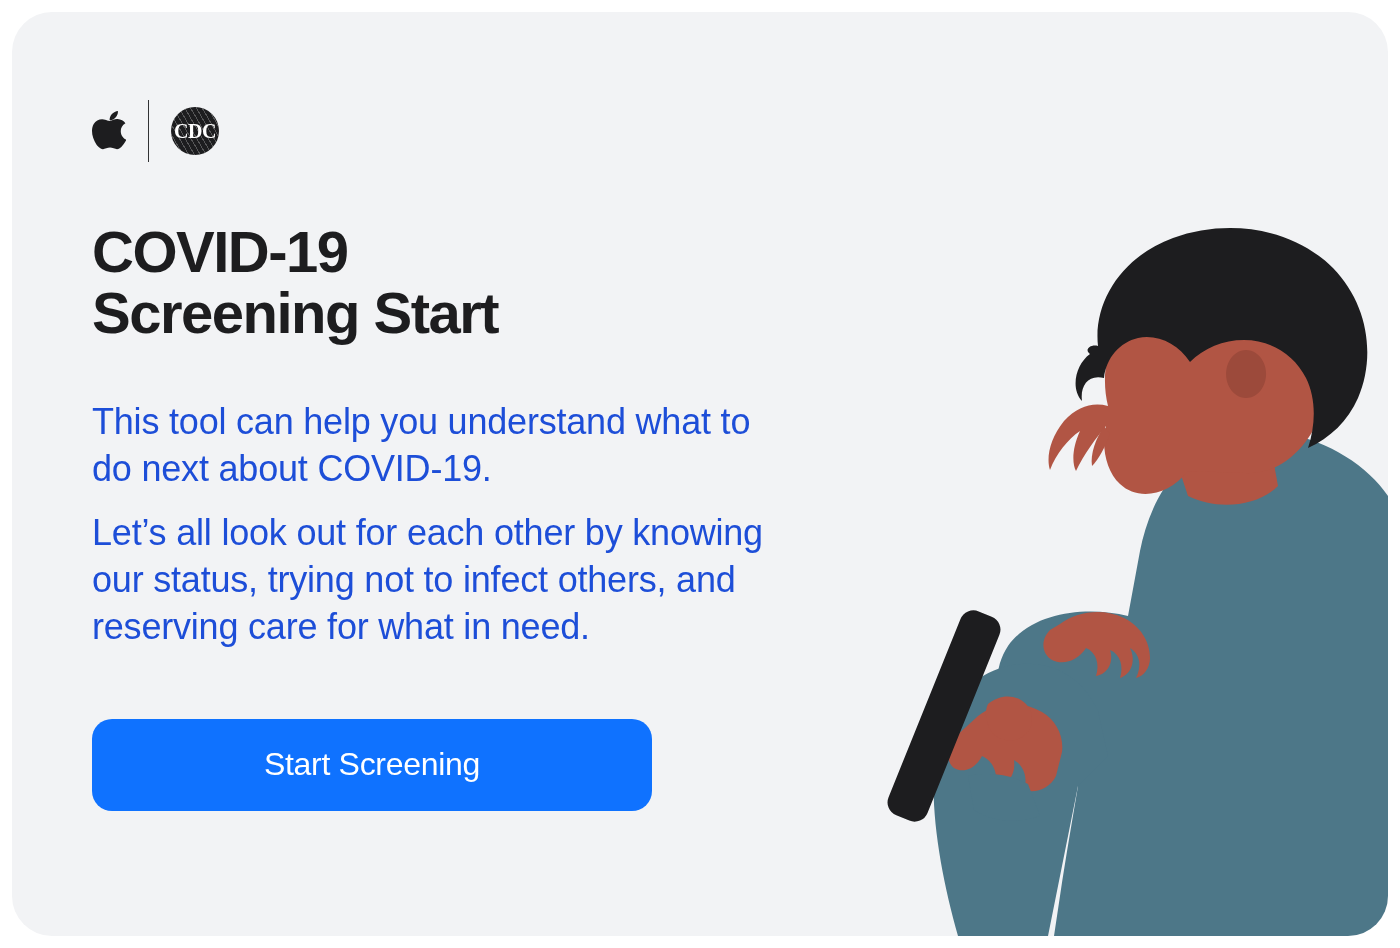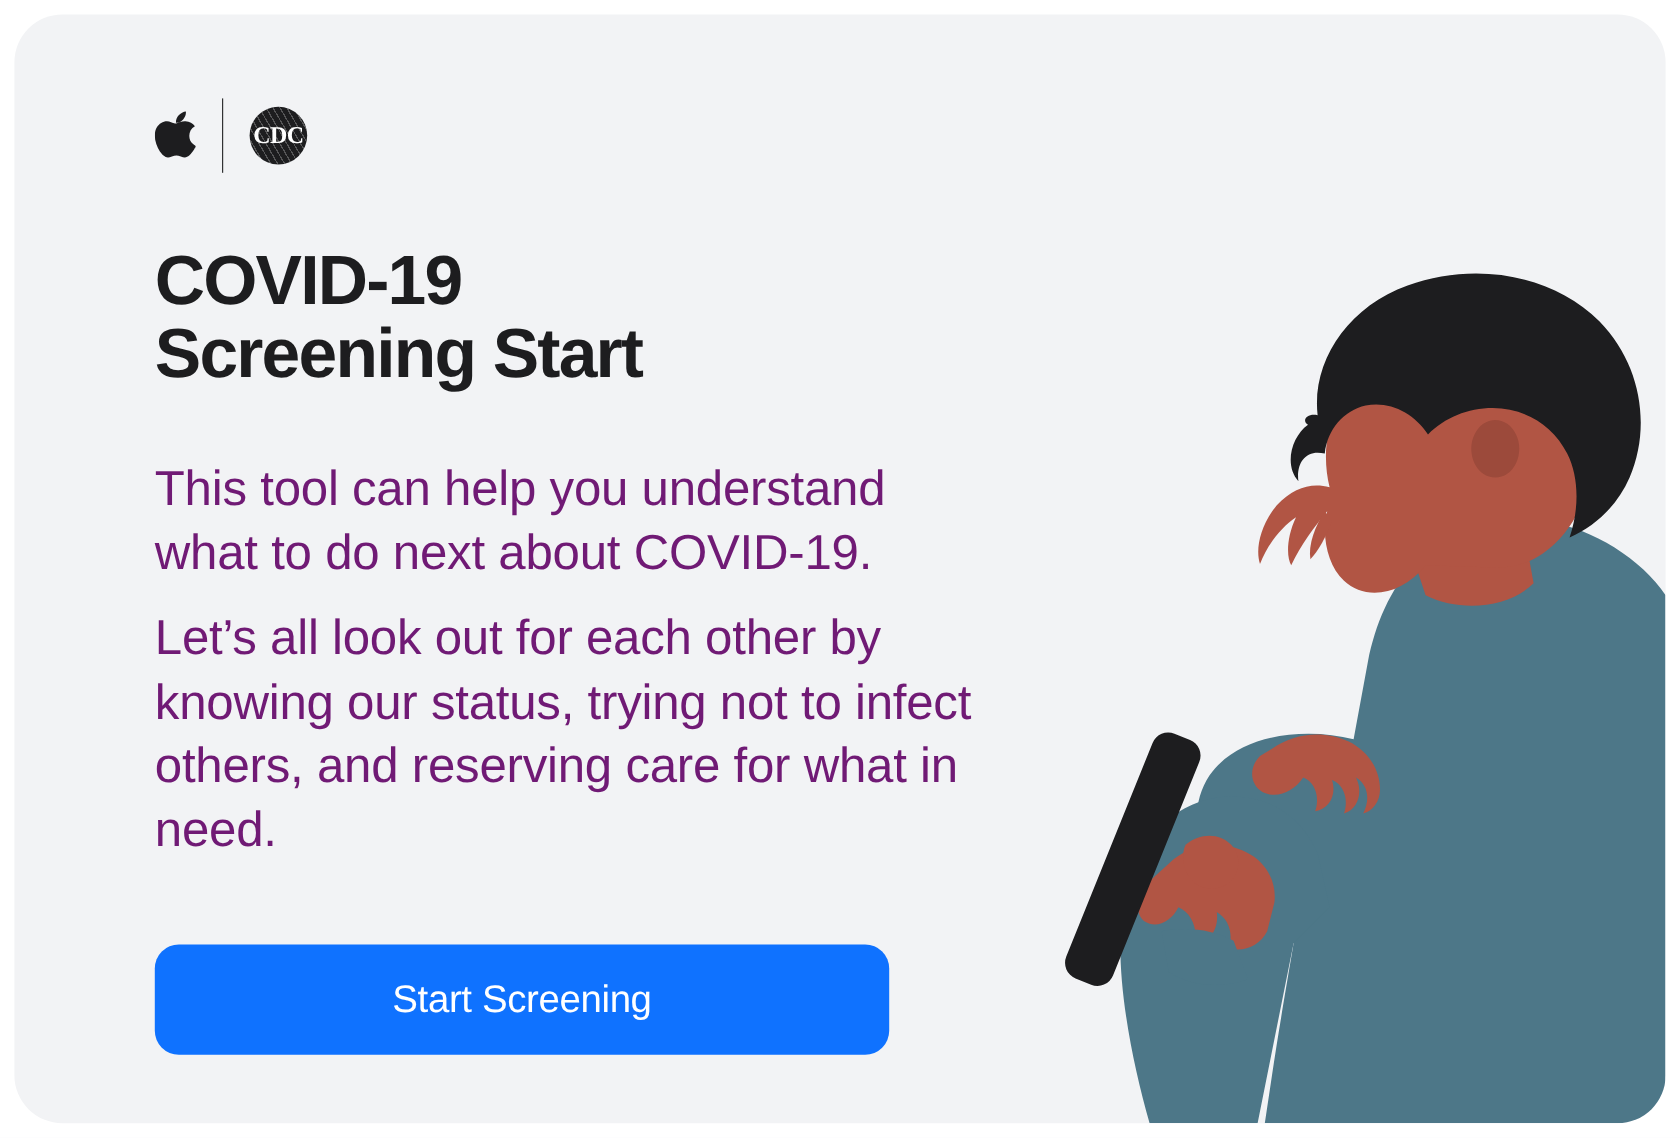--- a/index.html
+++ b/index.html
@@ -17,23 +17,22 @@
     width: 1376px;
     height: 924px;
     background: #f2f3f5;
     border-radius: 40px;
     overflow: hidden;
     box-sizing: border-box;
   }
   .content {
     position: absolute;
     left: 80px;
-    top: 70px;
+    top: 88px;
     width: 700px;
-    margin-left: 37px;
   }
   .logos {
     display: flex;
     align-items: center;
     gap: 22px;
     margin-bottom: 60px;
   }
   .divider {
     width: 1px;
     height: 62px;
@@ -80,32 +79,32 @@
   }
   h1 {
     margin: 0 0 55px 0;
     font-size: 58px;
     line-height: 1.05;
     font-weight: 700;
     letter-spacing: -1.5px;
     color: #1d1d1f;
   }
   .desc {
-    font-size: 41px;
+    font-size: 36px;
     line-height: 1.3;
-    color: #701a75;
+    color: #1d4ed8;
     font-weight: 400;
     letter-spacing: -0.2px;
   }
   .desc p {
     margin: 0 0 18px 0;
   }
   .cta {
     margin-top: 50px;
-    width: 612px;
+    width: 560px;
     height: 92px;
     border: none;
     border-radius: 20px;
     background: #0f72ff;
     color: #fff;
     font-size: 32px;
     font-weight: 500;
     cursor: pointer;
     font-family: inherit;
     letter-spacing: -0.3px;

